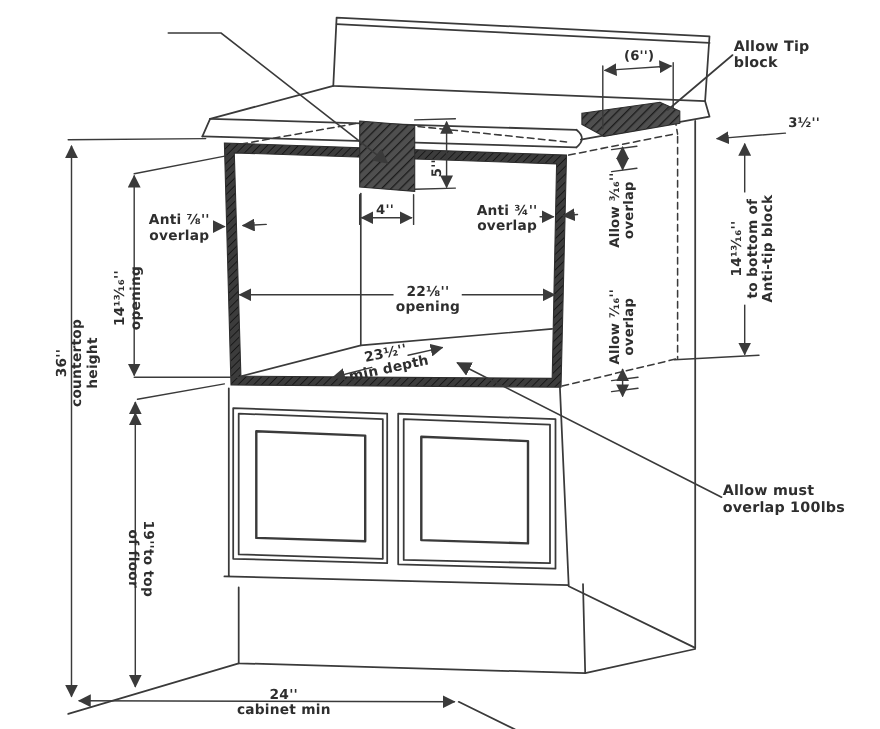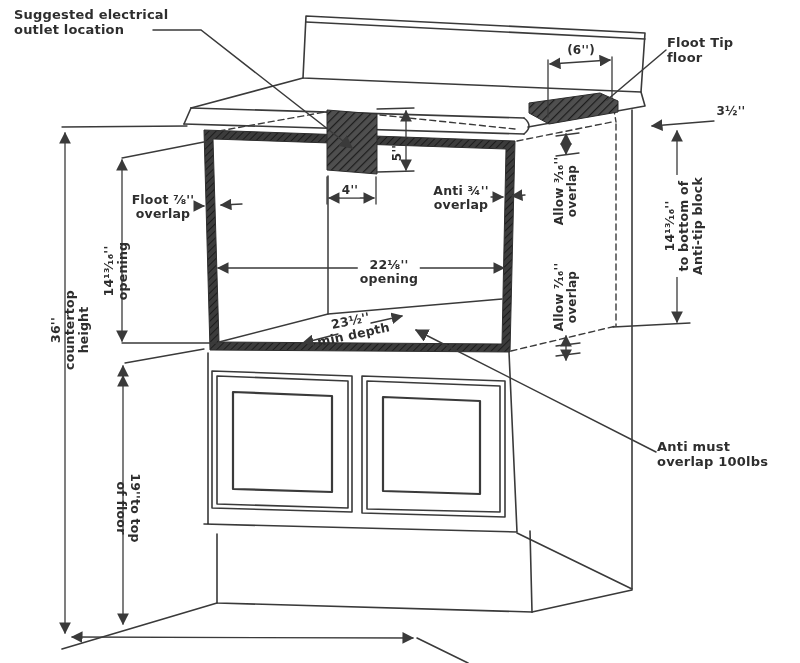--- a/index.html
+++ b/index.html
@@ -160,36 +160,32 @@
 
       <line x1="303" y1="343" x2="338" y2="334" marker-start="url(#ah)"></line>
       <line x1="371" y1="323" x2="402" y2="316" marker-end="url(#ah)"></line>
 
       <path d="M153,30 L201,30 L352,148" marker-end="url(#ah)" stroke-width="1.5"></path>
       <line x1="666" y1="50" x2="607" y2="100" stroke-width="1.5"></line>
       <line x1="656" y1="452" x2="416" y2="330" marker-end="url(#ah)" stroke-width="1.5"></line>
     </g>
   </svg>
 
-  <div class="lbl-tl" style="left:14px;top:8px;">
-    <div>Suggested electrical</div>
-    <div>outlet location</div>
-  </div>
 
   <div class="lbl-tl" style="left:667px;top:36px;">
-    <div>Floot Tip</div>
-    <div>floor</div>
+    <div>Allow Tip</div>
+    <div>block</div>
   </div>
 
   <div class="lbl sm" style="left:581px;top:51px;"><span>(6'')</span></div>
 
   <div class="lbl sm" style="left:731px;top:112px;"><span>3½''</span></div>
 
   <div class="lbl" style="left:163px;top:207px;">
-    <div>Floot ⅞''</div>
+    <div>Anti ⅞''</div>
     <div>overlap</div>
   </div>
 
   <div class="lbl" style="left:461px;top:198px;">
     <div>Anti ¾''</div>
     <div>overlap</div>
   </div>
 
   <div class="lbl rot-ccw" style="left:116px;top:271px;">
     <div>14¹³⁄₁₆''</div>
@@ -220,29 +216,33 @@
     <div>to bottom of</div>
     <div>Anti-tip block</div>
   </div>
 
   <div class="lbl tilt" style="left:352px;top:328px;">
     <div>23½''</div>
     <div>min depth</div>
   </div>
 
   <div class="lbl-tl" style="left:657px;top:440px;">
-    <div>Anti must</div>
+    <div>Allow must</div>
     <div>overlap 100lbs</div>
   </div>
 
   <div class="lbl rot-ccw" style="left:70px;top:330px;">
     <div>36''</div>
     <div>countertop</div>
     <div>height</div>
   </div>
 
   <div class="lbl rot-cw" style="left:128px;top:508px;">
     <div>19''to top</div>
     <div>of floor</div>
   </div>
 
+  <div class="lbl" style="left:258px;top:638px;">
+    <div>24''</div>
+    <div>cabinet min</div>
+  </div>
 
 </div>
 
 </body></html>

